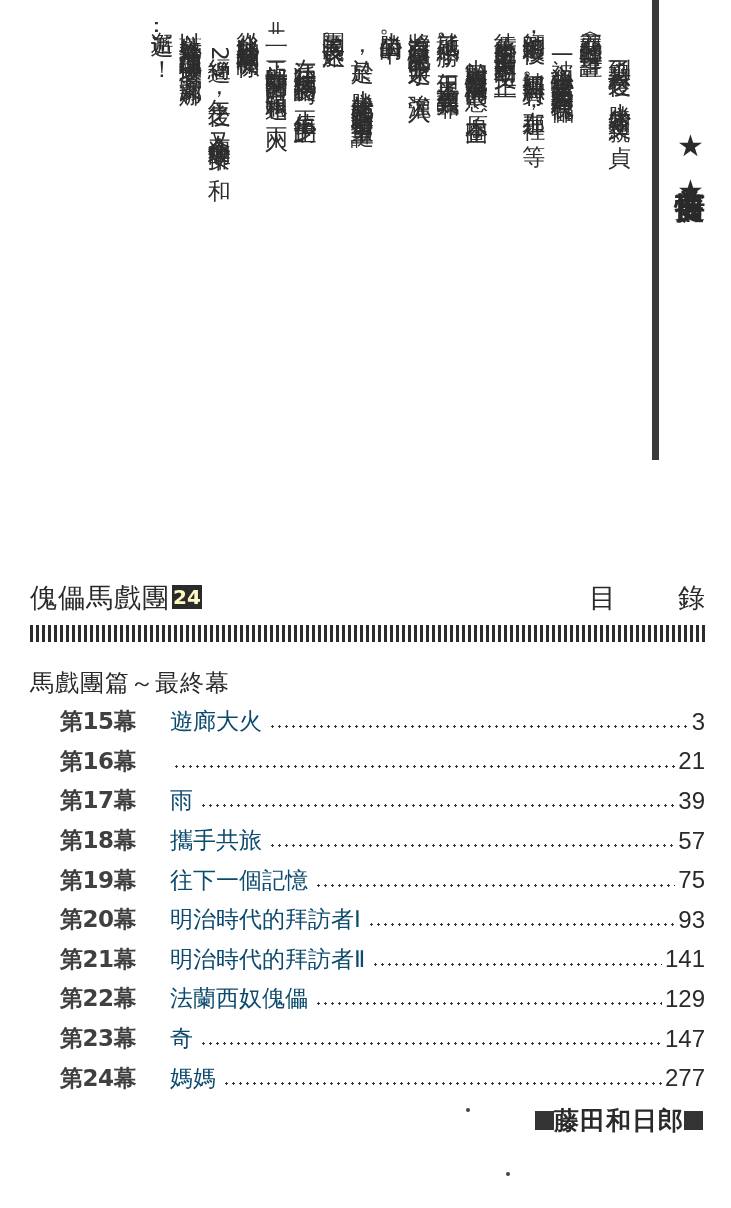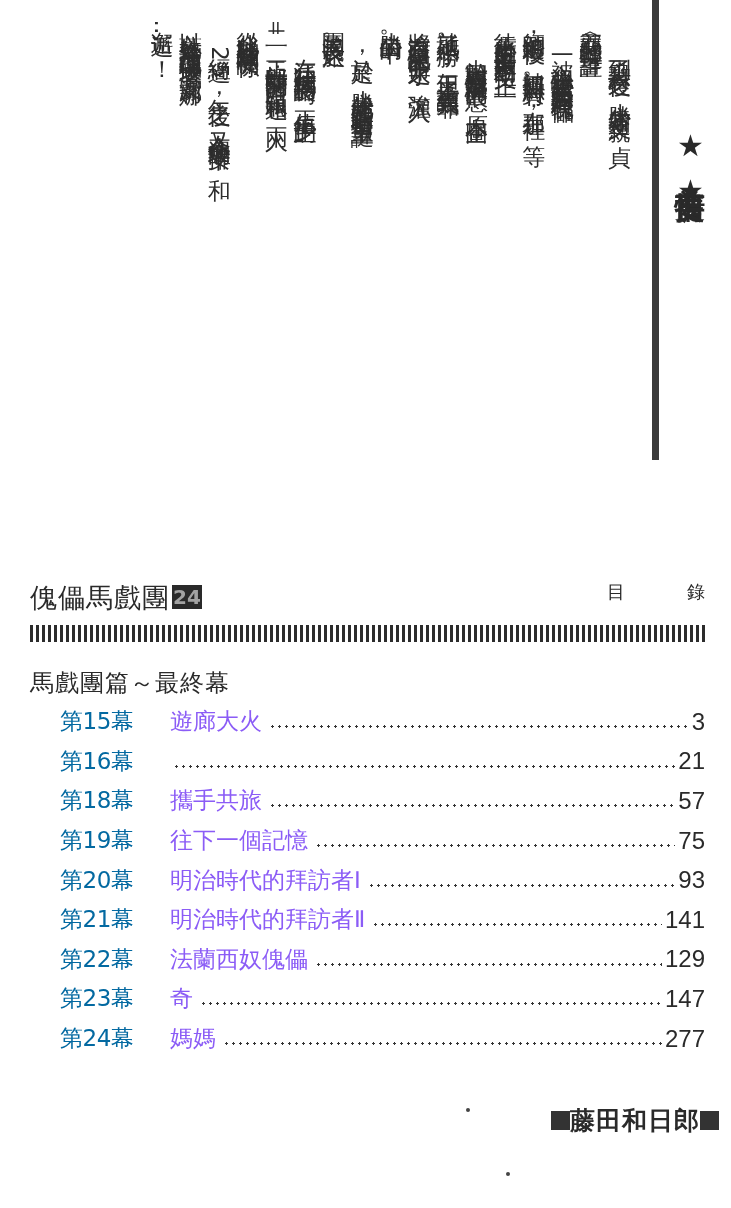--- a/index.html
+++ b/index.html
@@ -14,40 +14,40 @@
         letter-spacing: 2px; color: #2a2a2a; }
   .vcols { position: absolute; right: 97px; top: 14px; height: 460px;
         writing-mode: vertical-rl; font-size: 23px; line-height: 28.6px;
         letter-spacing: 2.6px; color: #2d2d2d; }
   .vcol { display: block; white-space: nowrap; }
   .vcol.indent { padding-top: 27px; }
 
   
   .toc-header { position: absolute; left: 30px; top: 580px; width: 675px; height: 36px; }
   .series-title { position: absolute; left: 0; top: 0; font-size: 27px; font-weight: normal; color: #2a2a2a; letter-spacing: 1px; }
-  .vol-badge { display: inline-block; background: #2a2a2a; color: #a3a3a3; font-weight: bold;
+  .vol-badge { display: inline-block; background: #2a2a2a; color: #fef9c3; font-weight: bold;
         font-size: 20px; line-height: 24px; padding: 0 1px; margin-left: 2px; vertical-align: 3px; letter-spacing: 0; }
-  .contents-label { position: absolute; right: 0; top: 0; font-size: 18px; letter-spacing: 0; }
+  .contents-label { position: absolute; right: 0; top: 0; font-size: 27px; letter-spacing: 0; }
   .contents-label span { display: inline-block; }
   .contents-label .g1 { margin-right: 62px; }
 
   .hatch-bar { position: absolute; left: 30px; top: 625px; width: 675px; height: 17px;
         background: repeating-linear-gradient(90deg, #2c2c2c 0 3px, #ffffff 3px 6px); }
 
   .section-heading { position: absolute; left: 30px; top: 667px; font-size: 24px; color: #2a2a2a; letter-spacing: 1px; }
 
   .toc-list { position: absolute; left: 60px; top: 702px; width: 645px; }
   .toc-row { position: relative; height: 39.6px; display: flex; align-items: center; font-size: 23px; }
-  .toc-act { width: 110px; flex: none; font-weight: normal; color: #0369a1; letter-spacing: -0.5px; }
-  .toc-title { flex: none; color: #8b5cf6; white-space: nowrap; padding-right: 4px; font-family: Liberation Serif, serif; }
+  .toc-act { width: 110px; flex: none; font-weight: bold; color: #404040; letter-spacing: -0.5px; }
+  .toc-title { flex: none; color: #0c4a6e; white-space: nowrap; padding-right: 4px; font-family: Liberation Serif, serif; }
   .toc-leader { flex: 1 1 auto; height: 3px; margin: 0 3px; align-self: center; margin-top: 10px;
         background: radial-gradient(circle, #333 1.2px, transparent 1.4px) 0 0 / 7px 3px repeat-x; }
   .toc-page { flex: none; font-family: "Liberation Sans", sans-serif; font-size: 24px; color: #2a2a2a; text-align: right; }
 
-  .author { position: absolute; right: 12px; top: 1104px; font-size: 25px; font-weight: bold; color: #2a2a2a; letter-spacing: 1px; }
+  .author { position: absolute; right: 28px; top: 1104px; font-size: 25px; font-weight: bold; color: #2a2a2a; letter-spacing: 1px; }
   .author .sq { display: inline-block; width: 19px; height: 19px; background: #333; vertical-align: -1px; }
   .speck { position: absolute; width: 4px; height: 4px; border-radius: 50%; background: #444; }
 </style>
 </head>
 <body>
 
 <section class="synopsis">
   <div class="divider-bar"></div>
   <div class="synopsis-title">★前情提要★</div>
 
@@ -91,20 +91,26 @@
     <span class="toc-title">遊廊大火</span>
     <span class="toc-leader"></span>
     <span class="toc-page">3</span>
   </div>
   <div class="toc-row">
     <span class="toc-act">第16幕</span>
     <span class="toc-leader"></span>
     <span class="toc-page">21</span>
   </div>
   <div class="toc-row">
+    <span class="toc-act">第17幕</span>
+    <span class="toc-title">雨</span>
+    <span class="toc-leader"></span>
+    <span class="toc-page">39</span>
+  </div>
+  <div class="toc-row">
     <span class="toc-act">第18幕</span>
     <span class="toc-title">攜手共旅</span>
     <span class="toc-leader"></span>
     <span class="toc-page">57</span>
   </div>
   <div class="toc-row">
     <span class="toc-act">第19幕</span>
     <span class="toc-title">往下一個記憶</span>
     <span class="toc-leader"></span>
     <span class="toc-page">75</span>

